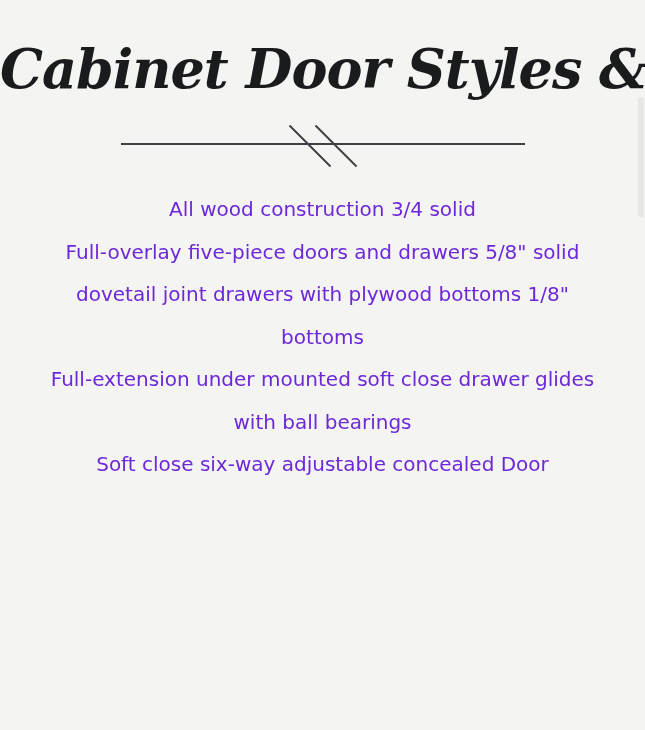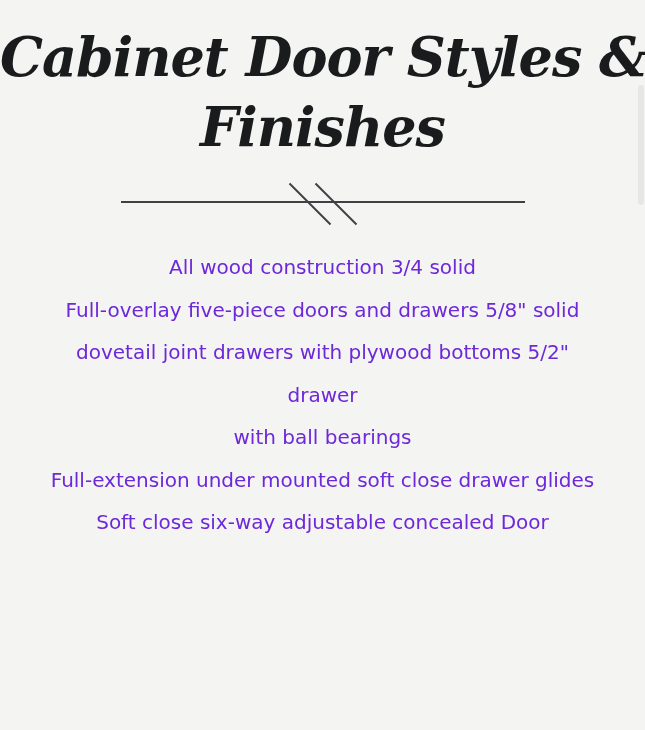--- a/index.html
+++ b/index.html
@@ -17,20 +17,21 @@
   }
   .page {
     width: 645px;
     height: 730px;
     position: relative;
   }
   
   .title-block {
     padding-top: 22px;
     text-align: center;
+    margin-top: 12px;
   }
   .title-line {
     font-family: "DejaVu Serif", "Liberation Serif", serif;
     font-style: italic;
     font-weight: 700;
     font-size: 54px;
     line-height: 70px;
     letter-spacing: -1px;
     color: #1a1b1d;
     white-space: nowrap;
@@ -84,34 +85,33 @@
     background: #e7e7e6;
   }
 </style>
 </head>
 <body>
 
 <div class="page">
 
   <div class="title-block">
     <div class="title-line">Cabinet Door Styles &amp;</div>
-    <div class="title-line">Finishes</div>
   </div>
 
   <div class="divider">
     <div class="divider-line"></div>
     <div class="divider-slash s1"></div>
     <div class="divider-slash s2"></div>
   </div>
 
   <div class="features">
     <div class="feature-line">All wood construction 3/4 solid</div>
     <div class="feature-line">Full-overlay five-piece doors and drawers 5/8" solid</div>
-    <div class="feature-line">dovetail joint drawers with plywood bottoms 5/2"</div>
-    <div class="feature-line">drawer</div>
+    <div class="feature-line">dovetail joint drawers with plywood bottoms 1/8"</div>
+    <div class="feature-line">bottoms</div>
+    <div class="feature-line">Full-extension under mounted soft close drawer glides</div>
     <div class="feature-line">with ball bearings</div>
-    <div class="feature-line">Full-extension under mounted soft close drawer glides</div>
     <div class="feature-line">Soft close six-way adjustable concealed Door</div>
   </div>
 
   <div class="scrollbar-thumb"></div>
 
 </div>
 
 </body></html>

